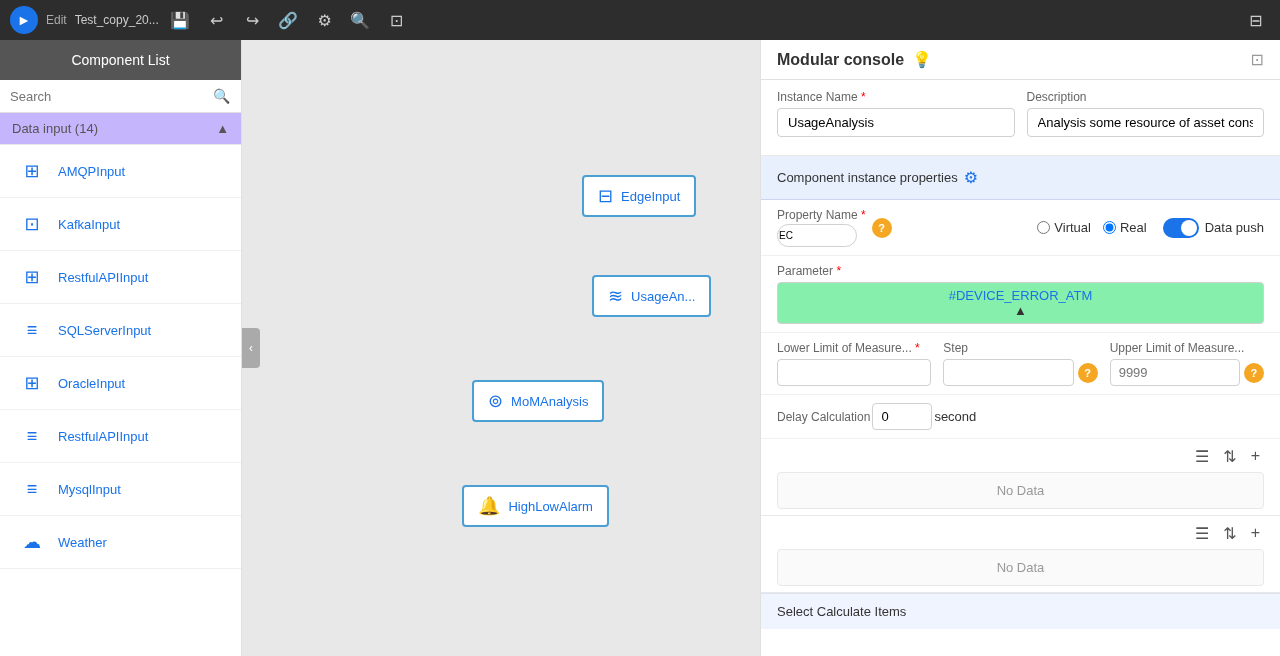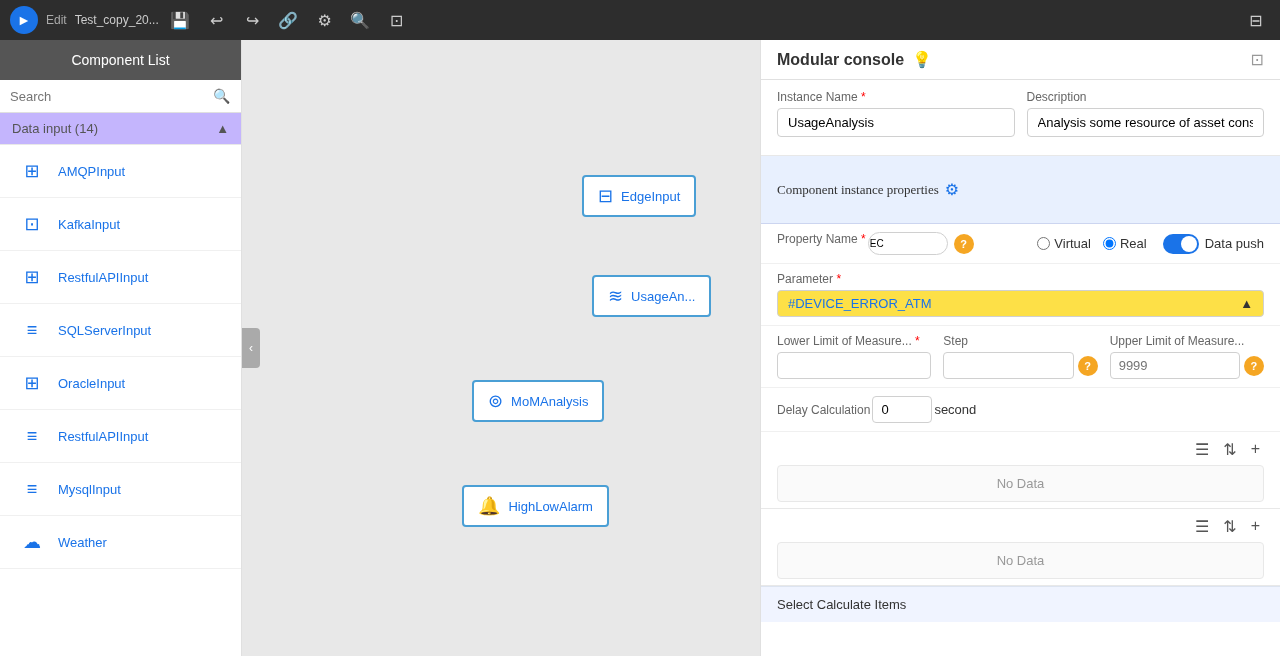--- a/index.html
+++ b/index.html
@@ -199,24 +199,23 @@
       border-radius: 4px;
       padding: 6px 10px;
       font-size: 13px;
       outline: none;
     }
 
     .props-header {
       display: flex;
       align-items: center;
       justify-content: space-between;
-      padding: 24px 16px;
+      padding: 12px 16px;
       background: #e8f0fe;
       border-bottom: 1px solid #ccd5f0;
-      font-family: Liberation Serif, serif;
     }
     .props-header-title {
       font-size: 13px;
       font-weight: 500;
       color: #333;
       display: flex;
       align-items: center;
       gap: 6px;
     }
     .props-gear { font-size: 16px; color: #1a73e8; }
@@ -290,21 +289,22 @@
     .param-select {
       display: flex;
       align-items: center;
       border: 1px solid #d0d0d0;
       border-radius: 4px;
       padding: 5px 10px;
       font-size: 13px;
       color: #333;
       cursor: pointer;
       justify-content: space-between;
-      background: #fde047;
+      background: #86efac;
+      flex-direction: column;
     }
     .param-select-val { color: #1a73e8; }
 
     .measure-row {
       display: flex;
       gap: 12px;
       padding: 8px 16px;
       border-bottom: 1px solid #f0f0f0;
       align-items: flex-end;
     }
@@ -481,21 +481,21 @@
 
     <div class="props-header">
       <div class="props-header-title">
         <span>Component instance properties</span>
         <span class="props-gear">⚙</span>
       </div>
     </div>
 
     <div class="prop-row">
       <div class="prop-input-wrap">
-        <div style="display:flex; flex-direction:row; gap:2px;">
+        <div style="display:flex; flex-direction:column; gap:2px;">
           <label style="font-size:12px; color:#666;">
             <span>Property Name</span>
             <span style="color:red;"> *</span>
           </label>
           <input type="text" style="width: 80px; border: 1px solid rgb(208, 208, 208); border-radius: 12px; padding: 5px 1px; font-size: 10px; outline: none;" value="EC">
         </div>
         <div class="help-icon">?</div>
       </div>
       <div class="radio-group">
         <label class="radio-item">

